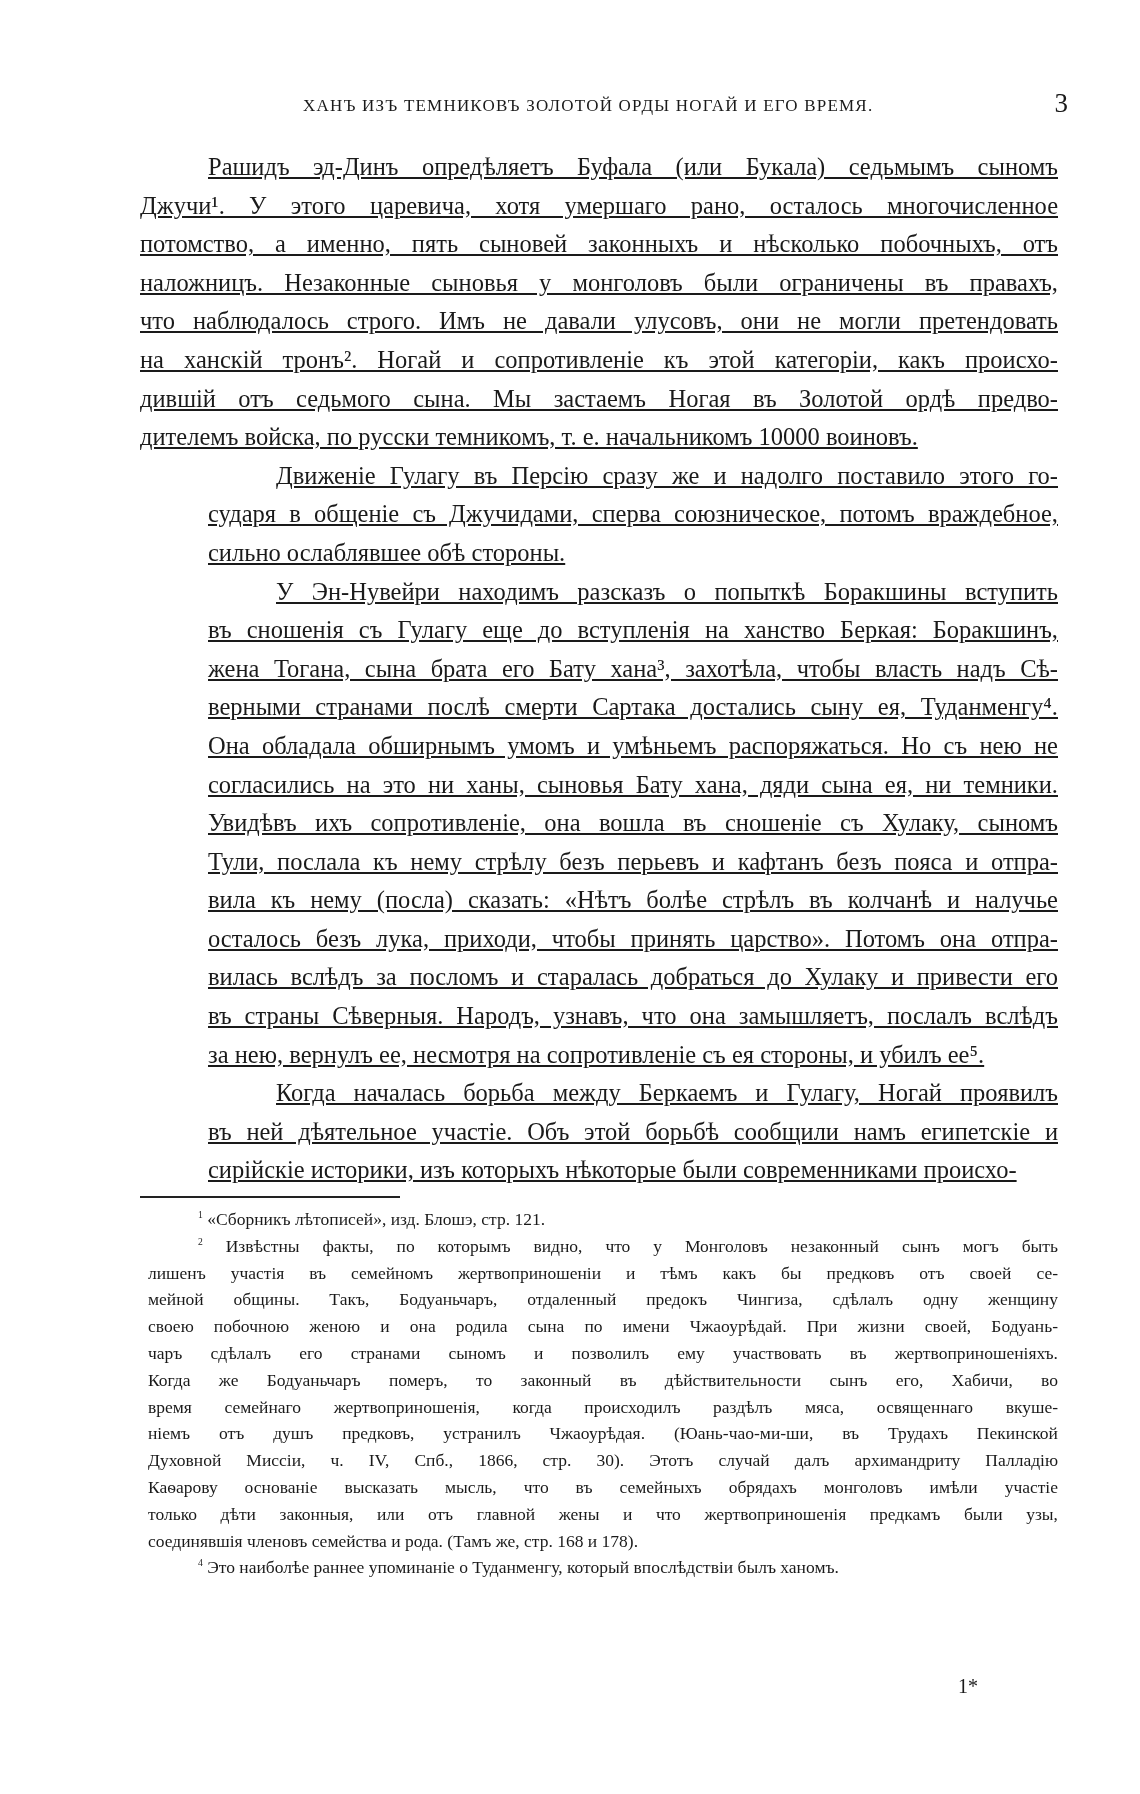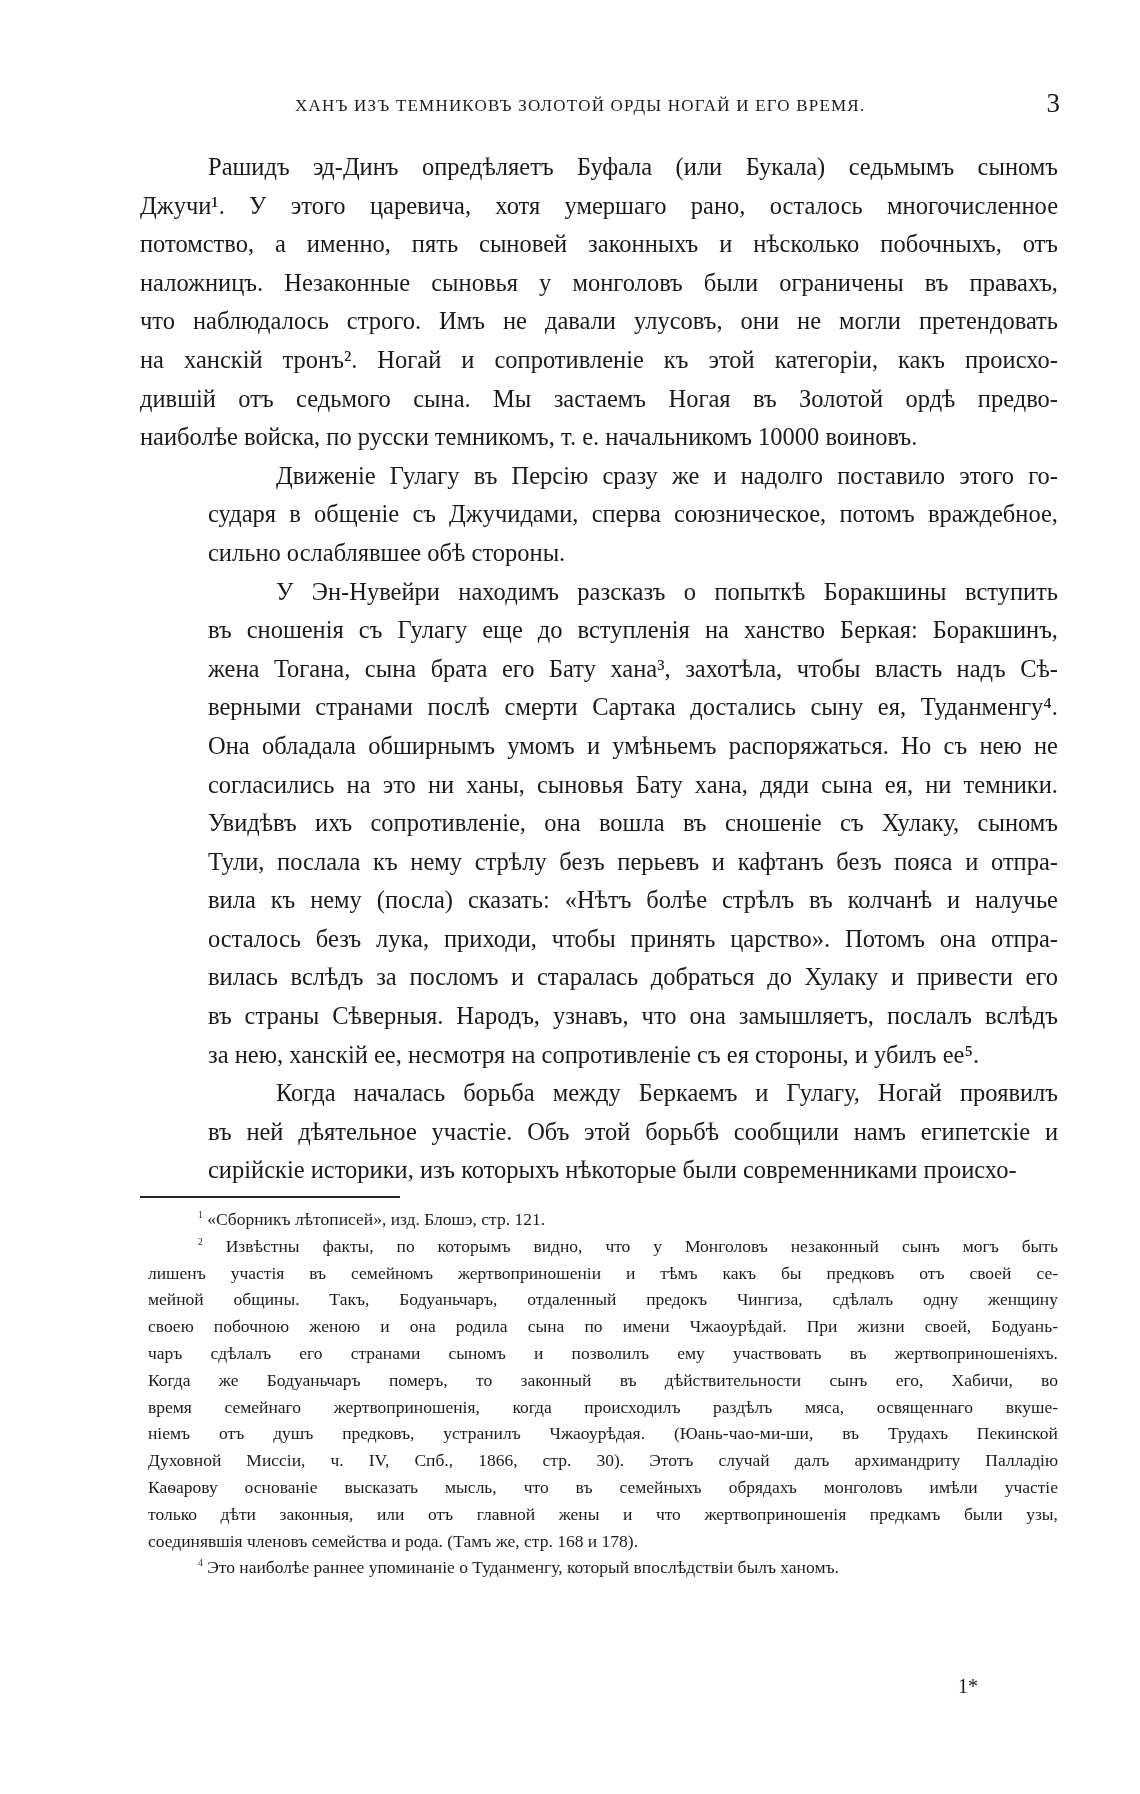--- a/index.html
+++ b/index.html
@@ -1,25 +1,25 @@
 <!DOCTYPE html>
 <html><head>
 <meta charset="utf-8">
 <style>
   html, body { margin:0; padding:0; background:#ffffff; }
   body { width:1140px; height:1794px; position:relative; overflow:hidden; color:#1a1a1a;
          font-family:"Liberation Serif","DejaVu Serif",serif; }
   .page { position:absolute; left:0; top:0; width:1140px; height:1794px; }
-  .header { position:absolute; left:140px; top:92px; width:920px; height:30px; }
+  .header { position:absolute; left:148px; top:92px; width:920px; height:30px; }
   .running-title { position:absolute; left:155px; top:4px; font-size:17px; letter-spacing:1.2px;
                    text-transform:uppercase; font-variant:small-caps; }
   .page-number { position:absolute; right:0; top:-4px; font-size:27px; }
   .body-text { position:absolute; left:140px; top:148px; width:918px; font-size:24.5px;
                line-height:38.6px; text-align:justify; }
-  .body-text p { margin:0; }
+  .body-text p { margin:0;text-decoration:underline; }
   .body-text p.indent { text-indent:68px; }
   .line { display:block; text-align:justify; text-align-last:justify; white-space:nowrap; }
   .line.last { text-align-last:left; }
   .rule { position:absolute; left:140px; top:1196px; width:260px; height:0; border-top:2px solid #222; }
   .footnotes { position:absolute; left:140px; top:1206px; width:918px; font-size:17.5px; line-height:26.8px; }
   .footnotes .fn-line { display:block; white-space:nowrap; text-align:justify; text-align-last:justify;margin-left:8px; }
   .footnotes .fn-line.first { padding-left:50px; }
   .footnotes .fn-line.last { text-align-last:left; }
   .signature { position:absolute; left:958px; top:1675px; font-size:20px; }
   sup { font-size:0.55em; vertical-align:0.7em; line-height:0; }
@@ -36,41 +36,41 @@
 
   <div class="body-text" id="main-text">
       <p>
         <span class="line" style="padding-left: 68px;">Рашидъ эд-Динъ опредѣляетъ Буфала (или Букала) седьмымъ сыномъ</span>
         <span class="line">Джучи¹. У этого царевича, хотя умершаго рано, осталось многочисленное</span>
         <span class="line">потомство, а именно, пять сыновей законныхъ и нѣсколько побочныхъ, отъ</span>
         <span class="line">наложницъ. Незаконные сыновья у монголовъ были ограничены въ правахъ,</span>
         <span class="line">что наблюдалось строго. Имъ не давали улусовъ, они не могли претендовать</span>
         <span class="line">на ханскій тронъ². Ногай и сопротивленіе къ этой категоріи, какъ происхо-</span>
         <span class="line">дившій отъ седьмого сына. Мы застаемъ Ногая въ Золотой ордѣ предво-</span>
-        <span class="line last">наиболѣе войска, по русски темникомъ, т. е. начальникомъ 10000 воиновъ.</span>
+        <span class="line last">дителемъ войска, по русски темникомъ, т. е. начальникомъ 10000 воиновъ.</span>
       </p>
       <p class="indent">
         <span class="line" style="padding-left: 68px;">Движеніе Гулагу въ Персію сразу же и надолго поставило этого го-</span>
         <span class="line">сударя в общеніе съ Джучидами, сперва союзническое, потомъ враждебное,</span>
         <span class="line last">сильно ослаблявшее обѣ стороны.</span>
       </p>
       <p class="indent">
         <span class="line" style="padding-left: 68px;">У Эн-Нувейри находимъ разсказъ о попыткѣ Боракшины вступить</span>
         <span class="line">въ сношенія съ Гулагу еще до вступленія на ханство Беркая: Боракшинъ,</span>
         <span class="line">жена Тогана, сына брата его Бату хана³, захотѣла, чтобы власть надъ Сѣ-</span>
         <span class="line">верными странами послѣ смерти Сартака достались сыну ея, Туданменгу⁴.</span>
         <span class="line">Она обладала обширнымъ умомъ и умѣньемъ распоряжаться. Но съ нею не</span>
         <span class="line">согласились на это ни ханы, сыновья Бату хана, дяди сына ея, ни темники.</span>
         <span class="line">Увидѣвъ ихъ сопротивленіе, она вошла въ сношеніе съ Хулаку, сыномъ</span>
         <span class="line">Тули, послала къ нему стрѣлу безъ перьевъ и кафтанъ безъ пояса и отпра-</span>
         <span class="line">вила къ нему (посла) сказать: «Нѣтъ болѣе стрѣлъ въ колчанѣ и налучье</span>
         <span class="line">осталось безъ лука, приходи, чтобы принять царство». Потомъ она отпра-</span>
         <span class="line">вилась вслѣдъ за посломъ и старалась добраться до Хулаку и привести его</span>
         <span class="line">въ страны Сѣверныя. Народъ, узнавъ, что она замышляетъ, послалъ вслѣдъ</span>
-        <span class="line last">за нею, ханскій ее, несмотря на сопротивленіе съ ея стороны, и убилъ ее⁵.</span>
+        <span class="line last">за нею, вернулъ ее, несмотря на сопротивленіе съ ея стороны, и убилъ ее⁵.</span>
       </p>
       <p class="indent">
         <span class="line" style="padding-left: 68px;">Когда началась борьба между Беркаемъ и Гулагу, Ногай проявилъ</span>
         <span class="line">въ ней дѣятельное участіе. Объ этой борьбѣ сообщили намъ египетскіе и</span>
         <span class="line last">сирійскіе историки, изъ которыхъ нѣкоторые были современниками происхо-</span>
       </p>
     </div>
 
   <div class="rule"></div>
 

